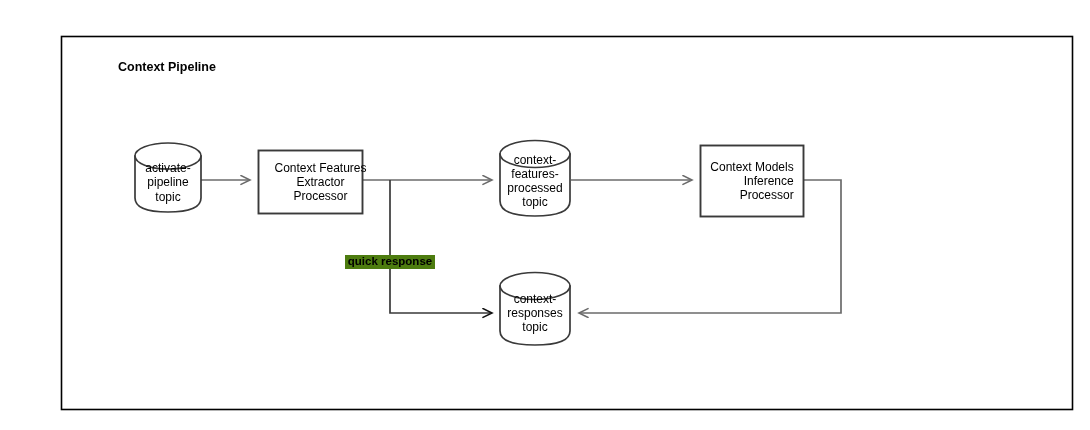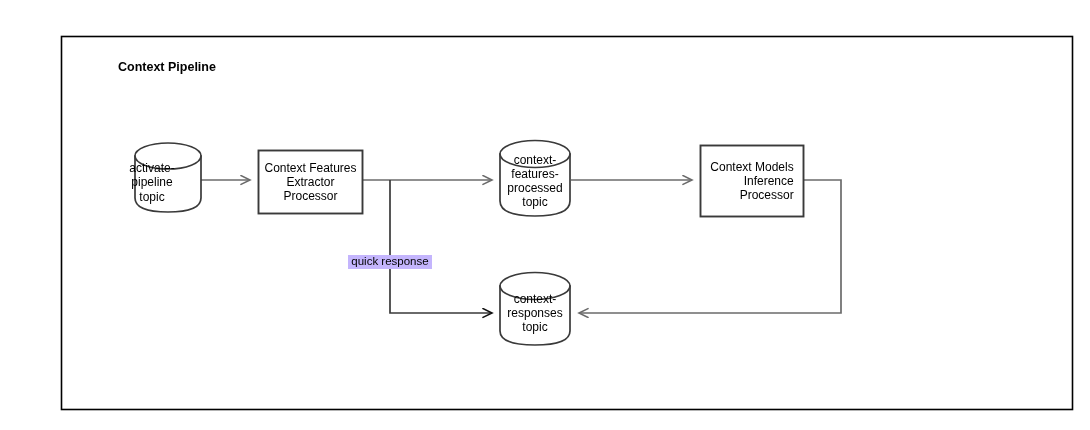--- a/index.html
+++ b/index.html
@@ -108,35 +108,35 @@
   </g>
 
   <g>
     <path d="M 500 286 L 500 331 Q 500 345 535 345 Q 570 345 570 331 L 570 286 Z" fill="#ffffff" stroke="#3a3a3a" stroke-width="1.7"></path>
     <ellipse cx="535" cy="286" rx="35" ry="13.5" fill="#ffffff" stroke="#3a3a3a" stroke-width="1.7"></ellipse>
   </g>
 </svg>
 
 <div id="title-label" class="diagram-label">Context Pipeline</div>
 
-<div class="lbl-box" style="left:112px; top:155px; width:80px; height:55px;align-items:center;">
+<div class="lbl-box" style="left:128px; top:155px; width:80px; height:55px;align-items:center;">
   <span class="diagram-label node-label" style="position:static;">activate-<br>pipeline<br>topic</span>
 </div>
 
-<div class="lbl-box" style="left:258px; top:151px; width:105px; height:62px;">
+<div class="lbl-box" style="left:268px; top:151px; width:105px; height:62px;">
   <span class="diagram-label node-label" style="position:static;">Context Features<br>Extractor<br>Processor</span>
 </div>
 
 <div class="lbl-box" style="left:495px; top:148px; width:80px; height:66px;">
   <span class="diagram-label node-label" style="position:static;">context-<br>features-<br>processed<br>topic</span>
 </div>
 
 <div class="lbl-box" style="left:700px; top:146px; width:104px; height:70px;">
   <span class="diagram-label node-label" style="position:static;text-align:right;">Context Models<br>Inference<br>Processor</span>
 </div>
 
 <div class="lbl-box" style="left:495px; top:284px; width:80px; height:58px;">
   <span class="diagram-label node-label" style="position:static;">context-<br>responses<br>topic</span>
 </div>
 
 <div class="lbl-box" style="left:320px; top:253px; width:140px; height:18px;">
-  <span class="diagram-label edge-label" style="position:static; background:#c4b5fd; padding:0 3px;">quick response</span>
+  <span class="diagram-label edge-label" style="position:static; background:#4d7c0f; padding:0 3px;font-weight:bold;">quick response</span>
 </div>
 
 </body></html>

